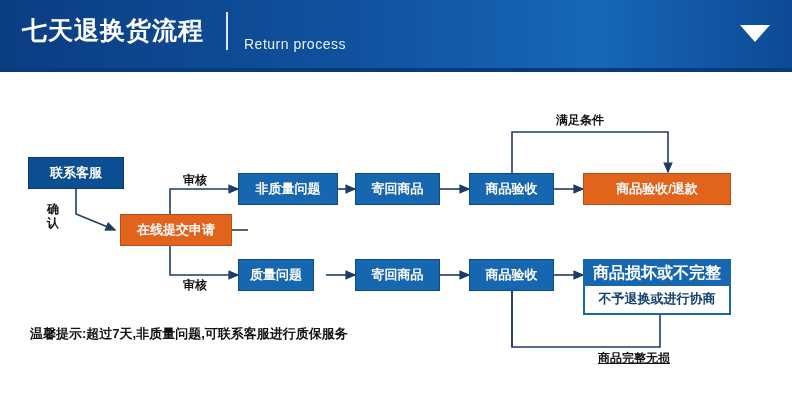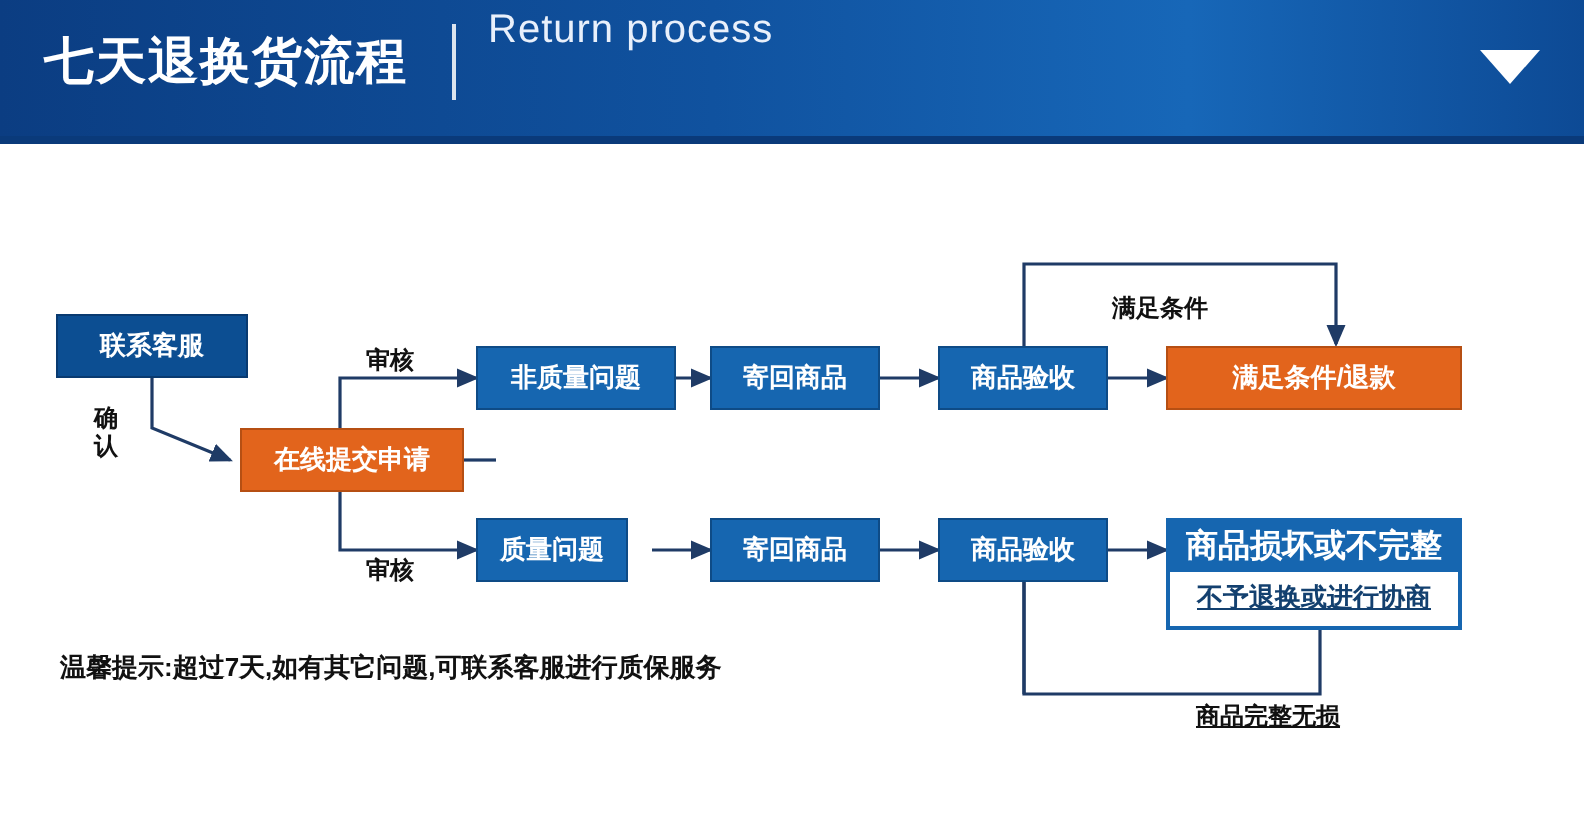--- a/index.html
+++ b/index.html
@@ -17,22 +17,22 @@
     background:linear-gradient(to right,#0b3d82 0%,#10529f 45%,#1767b8 75%,#0d4a95 100%);
   }
   .header-title{
     position:absolute;left:22px;top:14px;
     font-size:25px;font-weight:bold;color:#ffffff;letter-spacing:1px;
   }
   .header-divider{
     position:absolute;left:226px;top:12px;width:2px;height:38px;background:#ffffff;opacity:.85;
   }
   .header-sub{
-    position:absolute;left:244px;top:4px;
-    font-size:20px;color:#e9f0fb;letter-spacing:.5px;
+    position:absolute;left:244px;top:36px;
+    font-size:14px;color:#e9f0fb;letter-spacing:.5px;
   }
   .header-arrow{
     position:absolute;right:22px;top:25px;
     width:0;height:0;border-left:15px solid transparent;border-right:15px solid transparent;
     border-top:17px solid #ffffff;
   }
   .header-bottom{
     position:absolute;left:0;top:68px;width:792px;height:4px;background:#0a3a7a;
   }
 
@@ -54,21 +54,21 @@
 
   .stack{
     position:absolute;box-sizing:border-box;border:2px solid #1666b0;background:#ffffff;
   }
   .stack .top{
     height:25px;background:#1666b0;color:#fff;font-weight:bold;font-size:16px;
     display:flex;align-items:center;justify-content:center;
   }
   .stack .bot{
     height:25px;background:#ffffff;color:#13406f;font-weight:bold;font-size:13px;
-    display:flex;align-items:center;justify-content:center;text-decoration:underline;
+    display:flex;align-items:center;justify-content:center;
   }
 
   .lbl{
     position:absolute;font-size:12px;font-weight:bold;color:#111;white-space:nowrap;
   }
   .note{
     position:absolute;font-size:13px;font-weight:bold;color:#111;white-space:nowrap;
   }
 
   svg.wires{position:absolute;left:0;top:0;width:792px;height:342px;}
@@ -132,21 +132,21 @@
 
     <div class="node blue" style="left:355px;top:101px;width:85px;height:32px;">
       <span>寄回商品</span>
     </div>
 
     <div class="node blue" style="left:469px;top:101px;width:85px;height:32px;">
       <span>商品验收</span>
     </div>
 
     <div class="node orange2" style="left:583px;top:101px;width:148px;height:32px;">
-      <span>满足条件/退款</span>
+      <span>商品验收/退款</span>
     </div>
 
     <div class="node blue" style="left:238px;top:187px;width:76px;height:32px;">
       <span>质量问题</span>
     </div>
 
     <div class="node blue" style="left:355px;top:187px;width:85px;height:32px;">
       <span>寄回商品</span>
     </div>
 
@@ -162,20 +162,20 @@
         <span>不予退换或进行协商</span>
       </div>
     </div>
 
     <div class="lbl" style="left:44px;top:130px;width:18px;line-height:14px;white-space:normal;text-align:center;">确认</div>
 
     <div class="lbl" style="left:183px;top:100px;">审核</div>
 
     <div class="lbl" style="left:183px;top:205px;">审核</div>
 
-    <div class="lbl" style="left:556px;top:40px;margin-top:34px;">满足条件</div>
+    <div class="lbl" style="left:556px;top:40px;">满足条件</div>
 
     <div class="lbl" style="left:598px;top:278px;text-decoration:underline;">商品完整无损</div>
 
-    <div class="note" style="left:30px;top:253px;">温馨提示:超过7天,如有其它问题,可联系客服进行质保服务</div>
+    <div class="note" style="left:30px;top:253px;">温馨提示:超过7天,非质量问题,可联系客服进行质保服务</div>
 
   </div>
 </div>
 
 </body></html>

